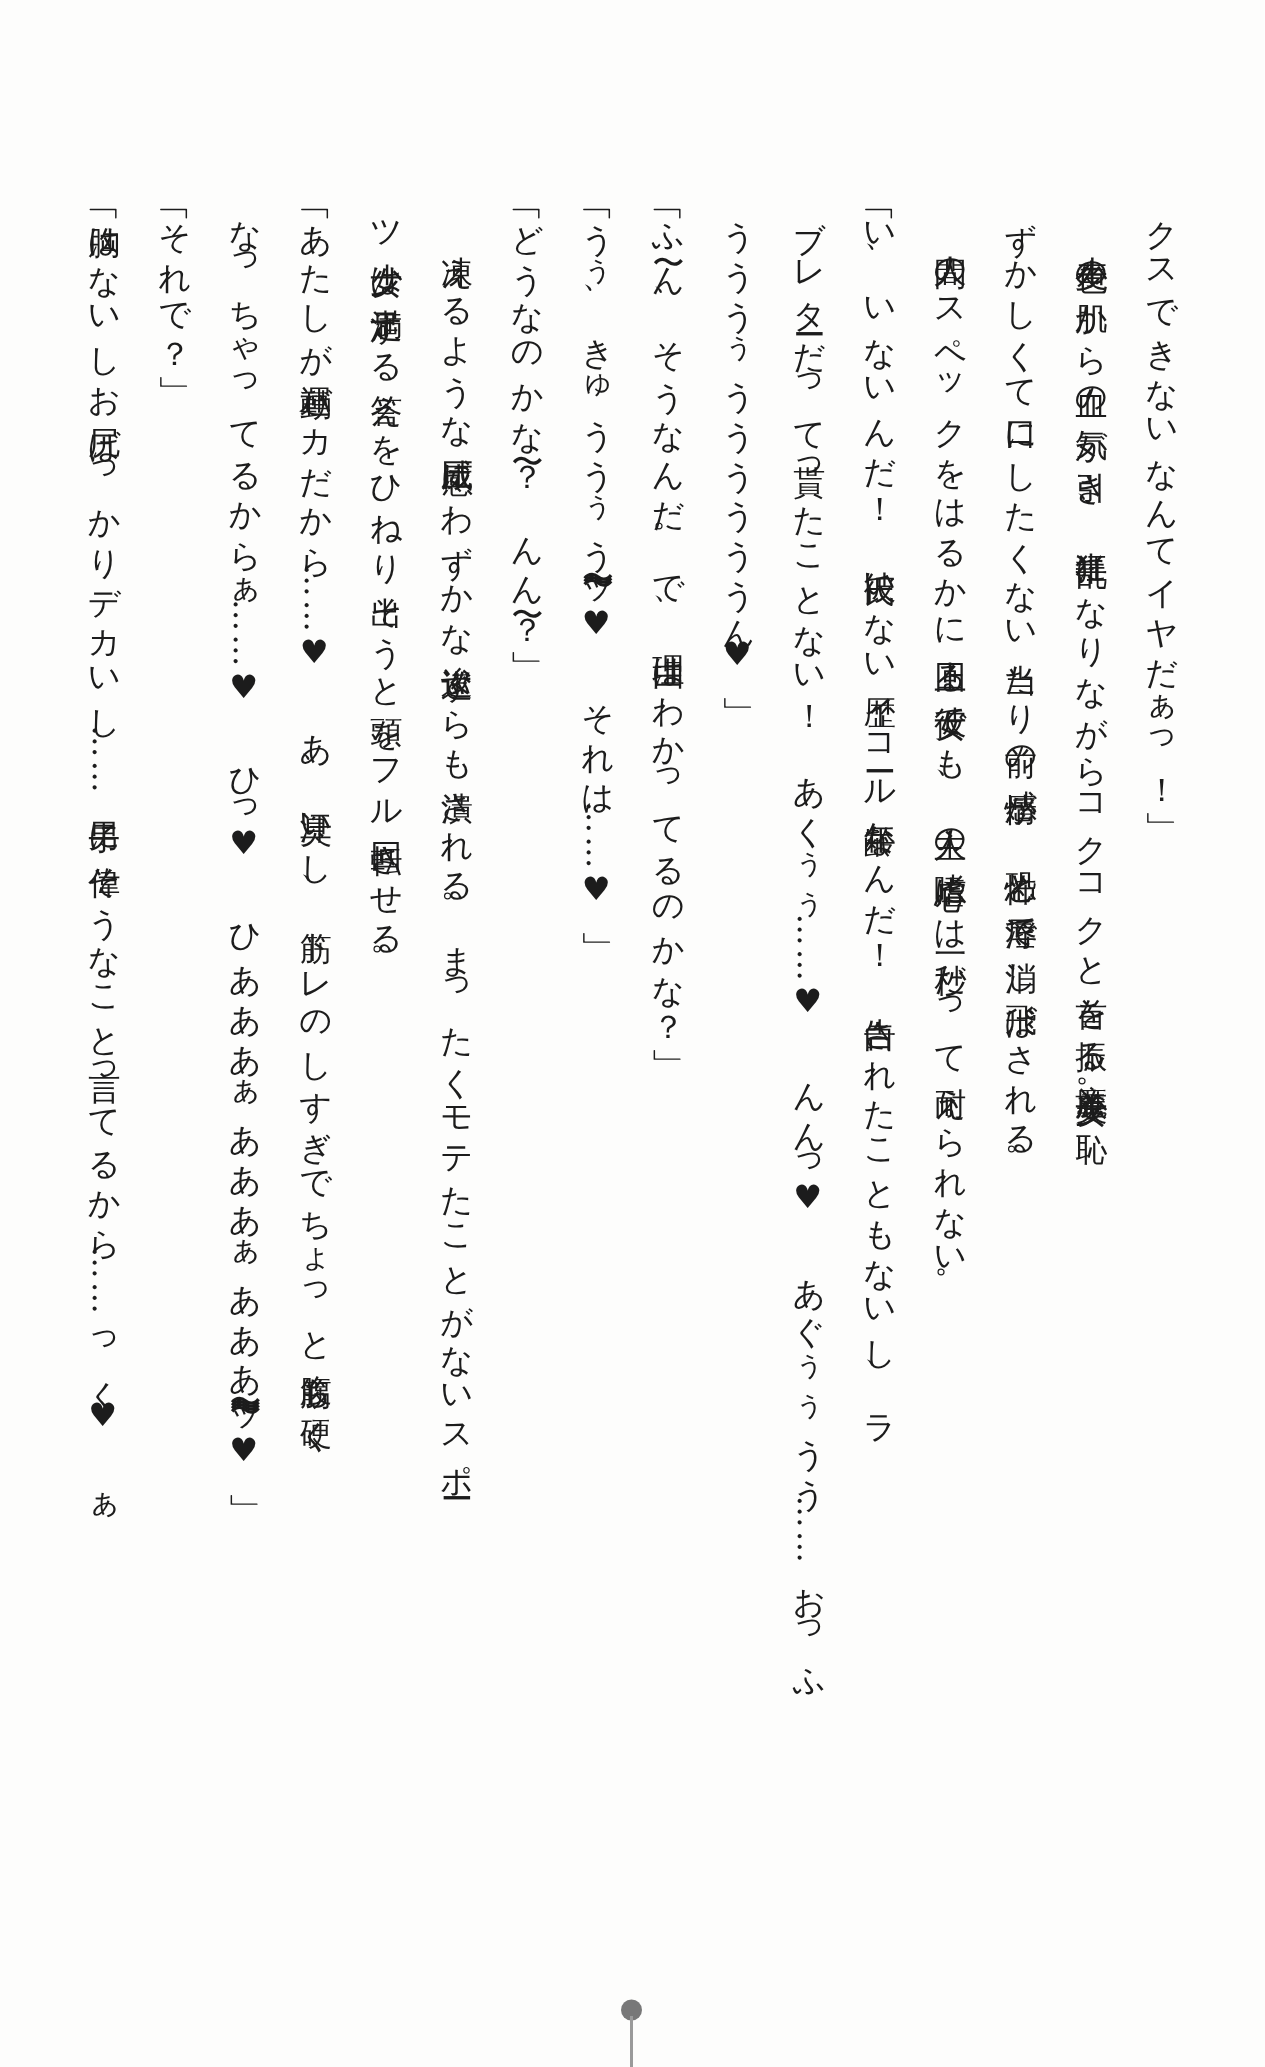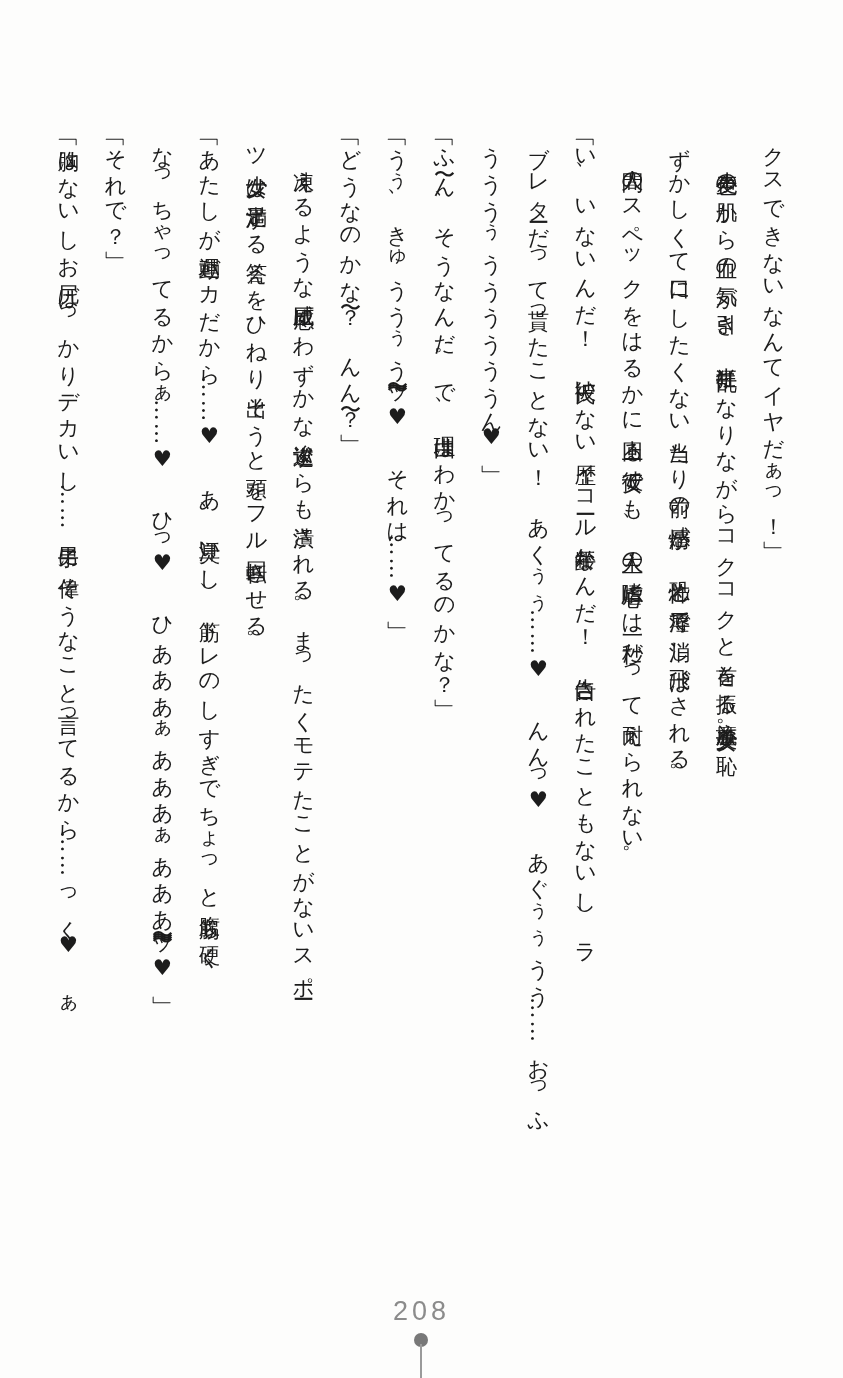--- a/index.html
+++ b/index.html
@@ -73,17 +73,16 @@
     <p class="text-line">「うぅ、きゅううぅう〜〜〜ッ♥　それは……♥」</p>
     <p class="text-line">「どうなのかな〜？　んん〜？」</p>
     <p class="text-line indent">凍えるような威圧感にわずかな逡巡すらも潰される。まったくモテたことがないスポー</p>
     <p class="text-line">ツ少女は満足する答えをひねり出そうと頭をフル回転させる。</p>
     <p class="text-line">「あたしが運動バカだから……♥　あ、汗臭いし、筋トレのしすぎでちょっと腹筋も硬く</p>
     <p class="text-line">なっちゃってるからぁ……♥　ひっ♥　ひあああぁあああぁあああ〜〜〜〜ッ♥」</p>
     <p class="text-line">「それで？」</p>
     <p class="text-line">「胸はないしお尻ばっかりデカいし……男子に偉そうなこと言ってるから……っく♥　ぁ</p>
   </div>
 
-  <div class="page-number">208</div>
   <div class="marker-dot"></div>
   <div class="marker-line"></div>
 
 </div>
 
 </body></html>

